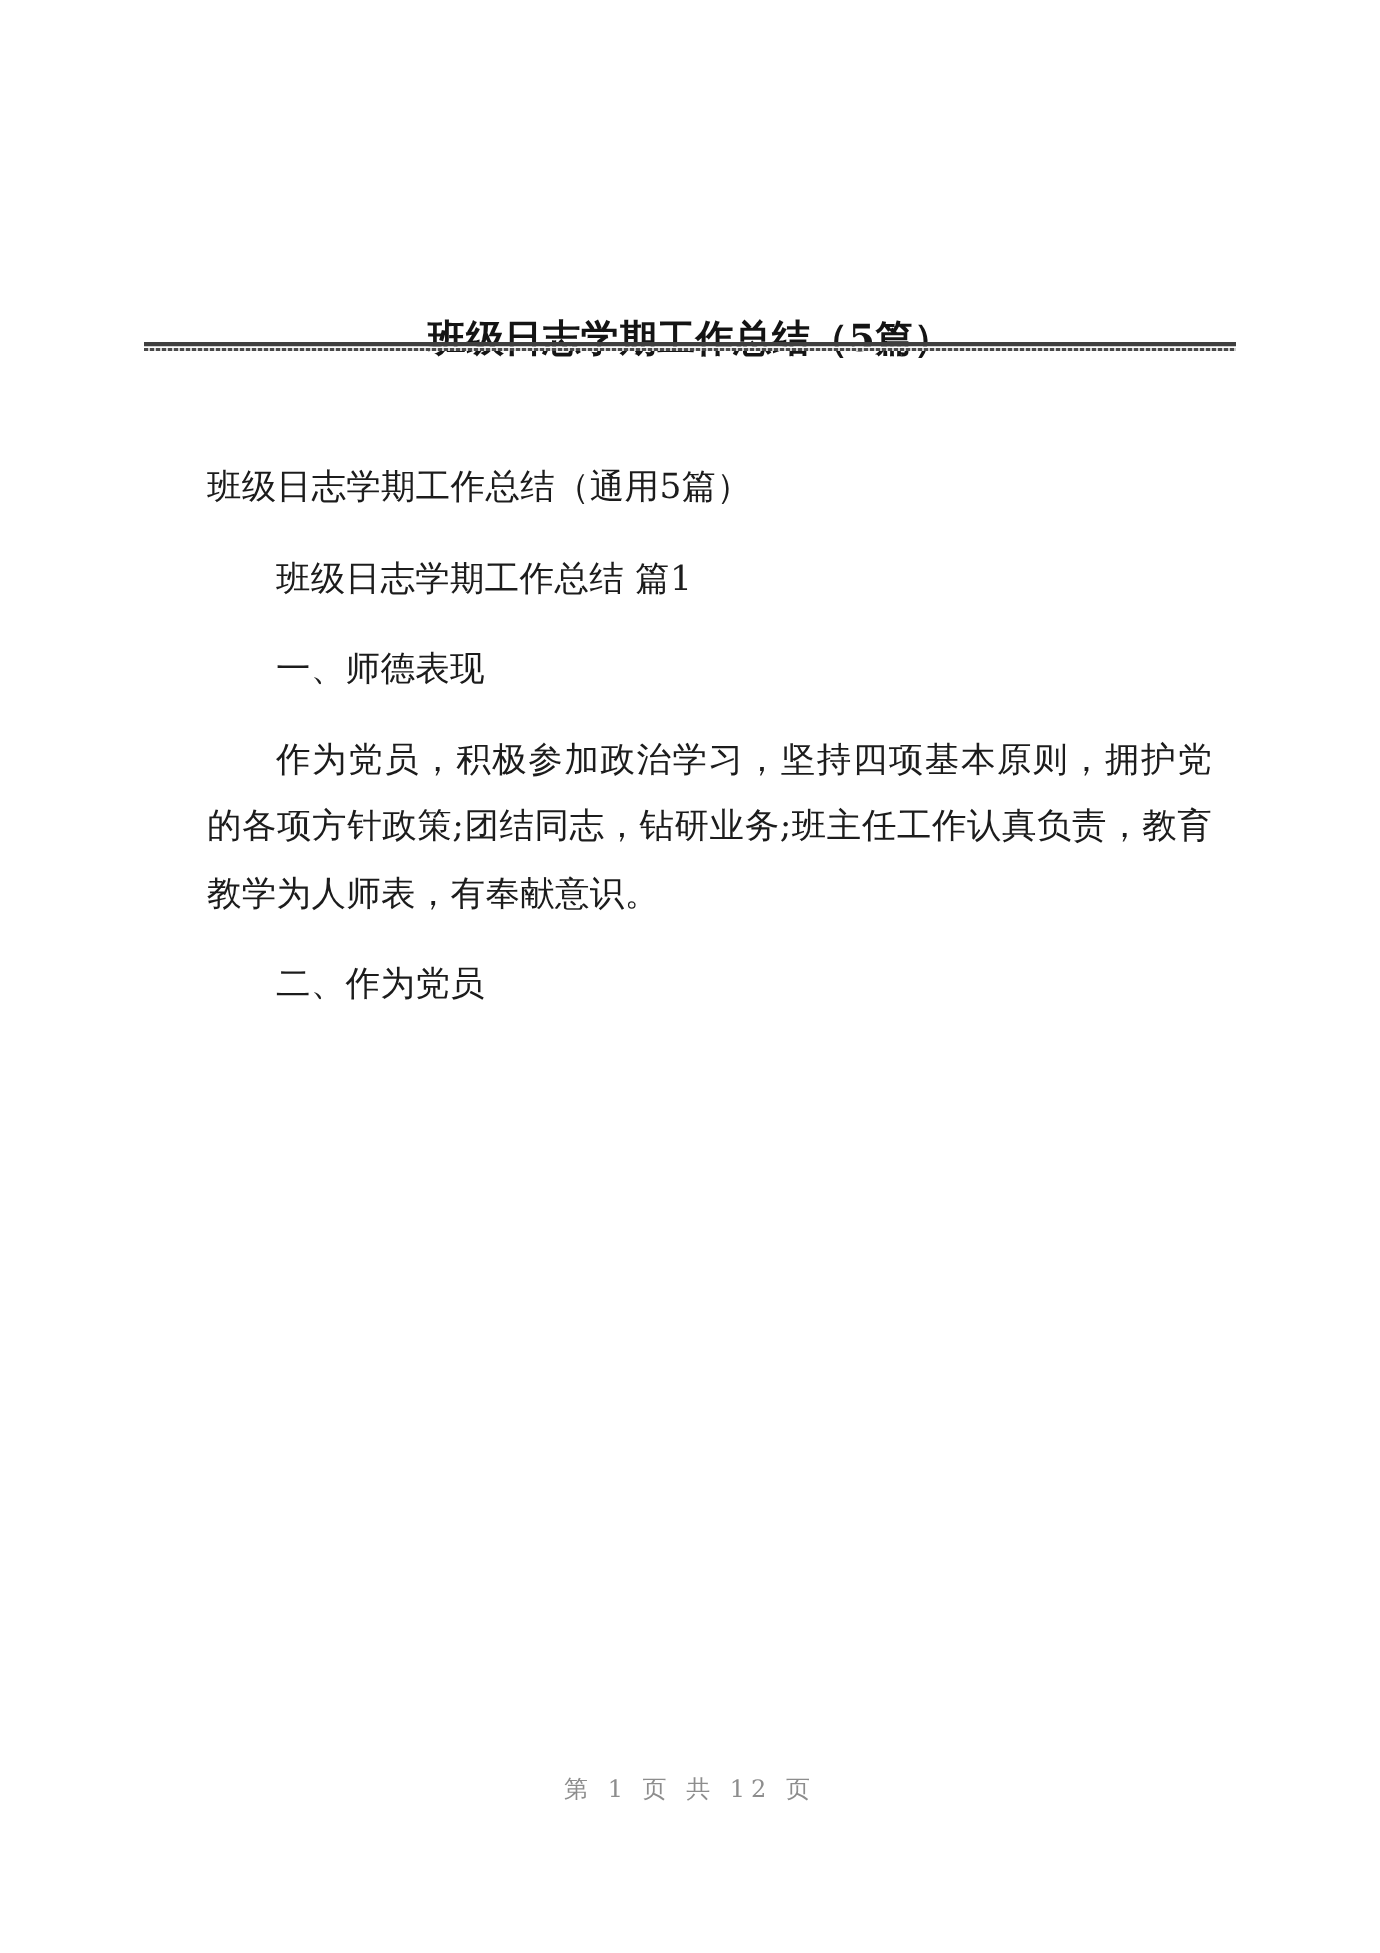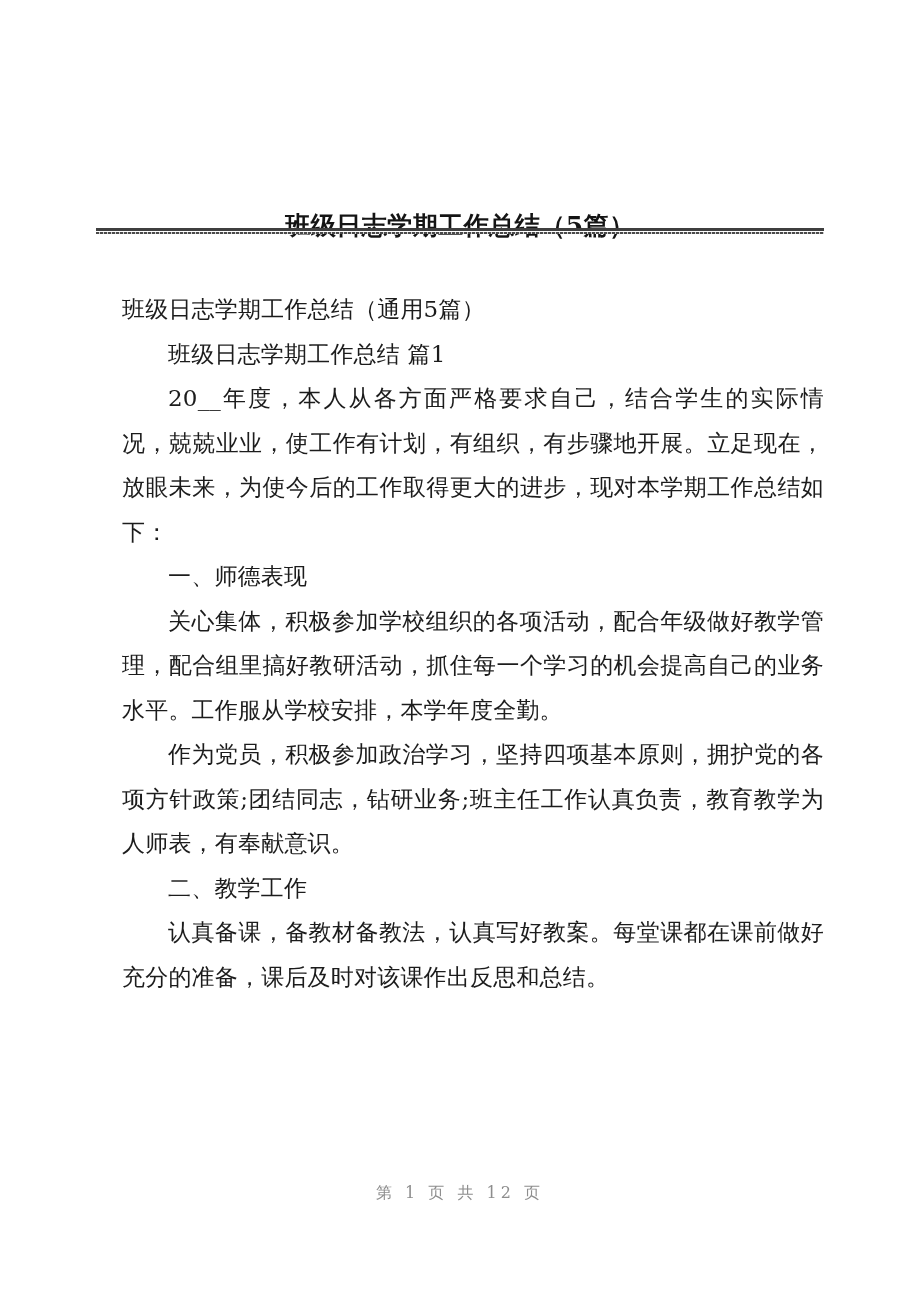--- a/index.html
+++ b/index.html
@@ -85,21 +85,21 @@
     left: 122px;
     top: 287px;
     width: 702px;
   }
 
   .para {
     font-family: "DejaVu Serif", "Liberation Serif", serif;
     font-size: 23px;
     line-height: 44.5px;
     color: #1c1c1c;
-    margin: 0;
+    margin: 16px;
     text-align: justify;
     text-justify: inter-character;
     letter-spacing: 0.2px;
     word-break: break-all;
   }
   .para.indent {
     text-indent: 46px;
   }
   .para.nowrap-line {
     white-space: nowrap;
@@ -132,30 +132,27 @@
     <div class="rule-gap"></div>
     <div class="rule-thin"></div>
   </div>
 
   <div class="body-block">
 
     <p class="para nowrap-line">班级日志学期工作总结（通用5篇）</p>
 
     <p class="para indent nowrap-line">班级日志学期工作总结  篇1</p>
 
-    <p class="para indent">20__年度，本人从各方面严格要求自己，结合学生的实际情况，兢兢业业，使工作有计划，有组织，有步骤地开展。立足现在，放眼未来，为使今后的工作取得更大的进步，现对本学期工作总结如下：</p>
 
     <p class="para indent nowrap-line">一、师德表现</p>
 
-    <p class="para indent">关心集体，积极参加学校组织的各项活动，配合年级做好教学管理，配合组里搞好教研活动，抓住每一个学习的机会提高自己的业务水平。工作服从学校安排，本学年度全勤。</p>
 
     <p class="para indent">作为党员，积极参加政治学习，坚持四项基本原则，拥护党的各项方针政策;团结同志，钻研业务;班主任工作认真负责，教育教学为人师表，有奉献意识。</p>
 
-    <p class="para indent nowrap-line">二、教学工作</p>
+    <p class="para indent nowrap-line">二、作为党员</p>
 
-    <p class="para indent">认真备课，备教材备教法，认真写好教案。每堂课都在课前做好充分的准备，课后及时对该课作出反思和总结。</p>
 
 
   </div>
 
   <div class="page-footer">第 1 页 共 12 页</div>
 
 </div>
 
 </body></html>

